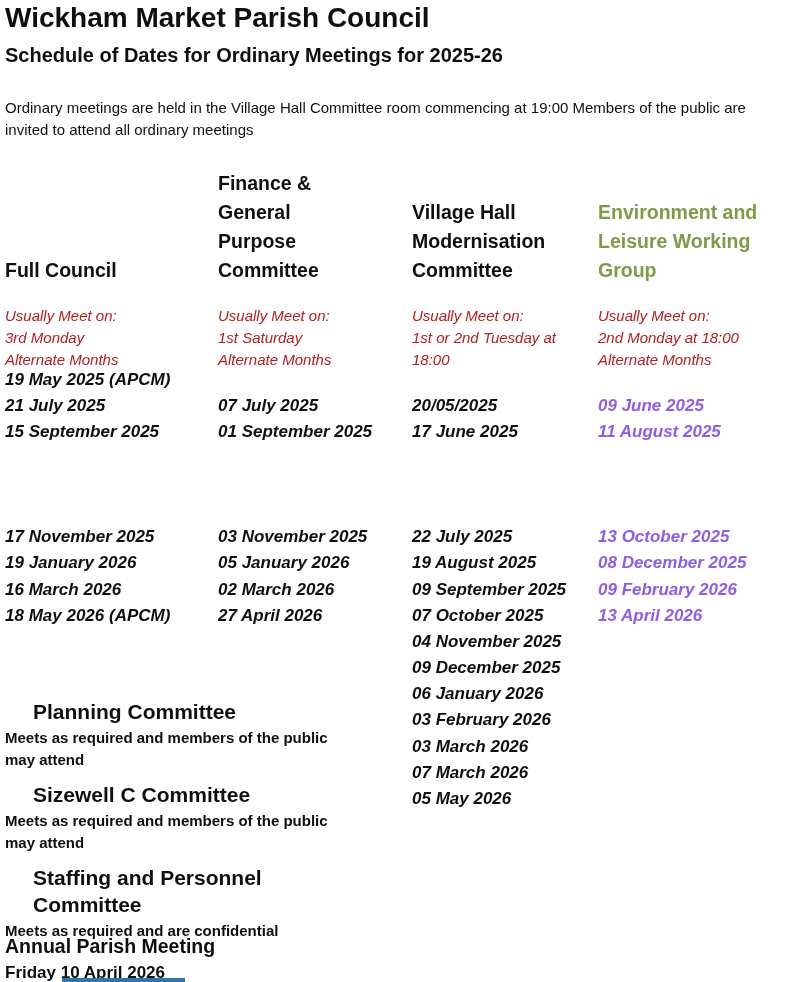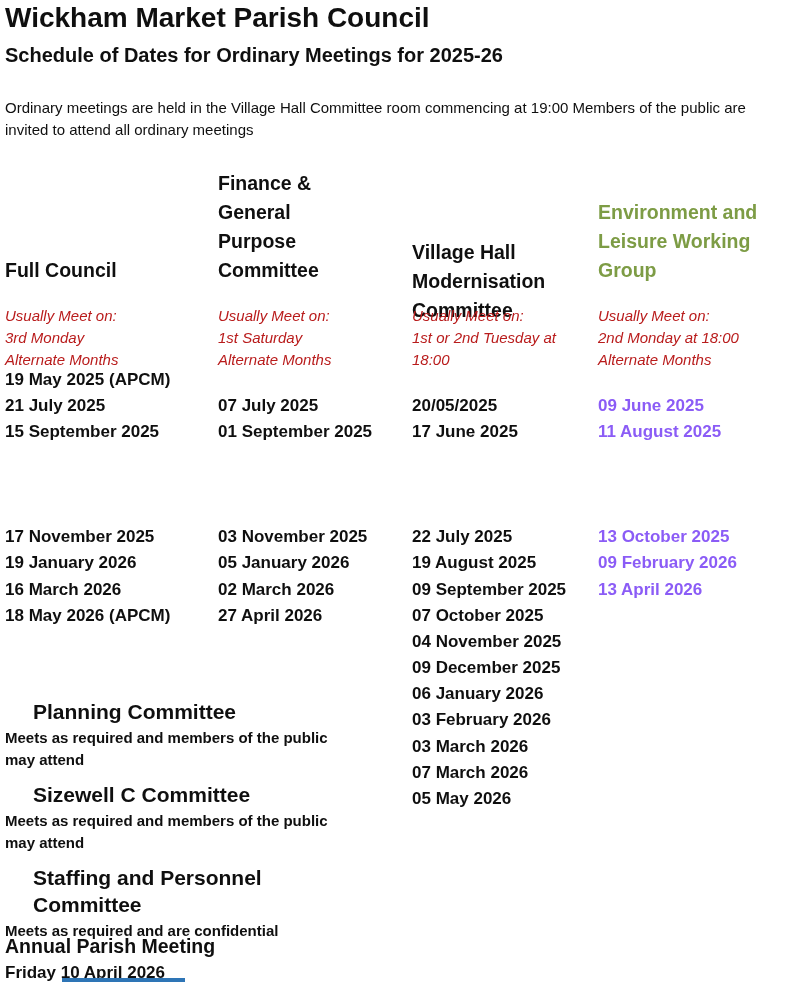--- a/index.html
+++ b/index.html
@@ -14,29 +14,29 @@
   
   .colpos-1 { left: 5px;   width: 208px; }
   .colpos-2 { left: 218px; width: 190px; }
   .colpos-3 { left: 412px; width: 184px; }
   .colpos-4 { left: 598px; width: 200px; }
 
   .col-head { position: absolute; font-size: 19.5px; font-weight: bold; line-height: 29px; }
   .col-head > div { white-space: nowrap; }
   .head-top-1 { top: 256px; }
   .head-top-2 { top: 169px; }
-  .head-top-3 { top: 198px; margin-top: 40px; }
+  .head-top-3 { top: 198px; }
   .head-top-4 { top: 198px; }
   .green-text { color: #7D9C45; }
 
   .meet-info { position: absolute; top: 305px; font-size: 15px; font-style: italic; line-height: 22px; color: #b91c1c; }
   .meet-info > div { white-space: nowrap; }
 
   .date-list { position: absolute; top: 367px; font-size: 17px; font-weight: bold; }
-  .date-list > div { height: 26.2px; line-height: 26.2px; white-space: nowrap; }
+  .date-list > div { height: 26.2px; line-height: 26.2px; white-space: nowrap; font-style: italic; }
   .date-list.green-text > div { color: #8b5cf6; }
 
   .committees { position: absolute; left: 5px; top: 698px; width: 355px; }
   .committee-name { font-size: 21px; font-weight: bold; line-height: 27px; margin-left: 28px; }
   .committee-note { font-size: 15px; line-height: 22px; margin: 2px 0 10px 0; font-weight: bold; }
 
   .annual { position: absolute; left: 5px; top: 932px; }
   .annual-name { font-size: 19.5px; font-weight: bold; line-height: 28px; }
   .annual-date { font-size: 17px; font-weight: bold; line-height: 26px; }
 
@@ -145,20 +145,21 @@
       <div>Alternate Months</div>
     </div>
   <div class="date-list colpos-4 green-text">
       <div>&nbsp;</div>
       <div>09 June 2025</div>
       <div>11 August 2025</div>
       <div>&nbsp;</div>
       <div>&nbsp;</div>
       <div>&nbsp;</div>
       <div>13 October 2025</div>
+      <div>08 December 2025</div>
       <div>09 February 2026</div>
       <div>13 April 2026</div>
     </div>
 
   <div class="committees">
     <h3 class="committee-name">Planning Committee</h3>
     <p class="committee-note">Meets as required and members of the public may attend</p>
     <h3 class="committee-name">Sizewell C Committee</h3>
     <p class="committee-note">Meets as required and members of the public may attend</p>
     <h3 class="committee-name">Staffing and Personnel Committee</h3>

